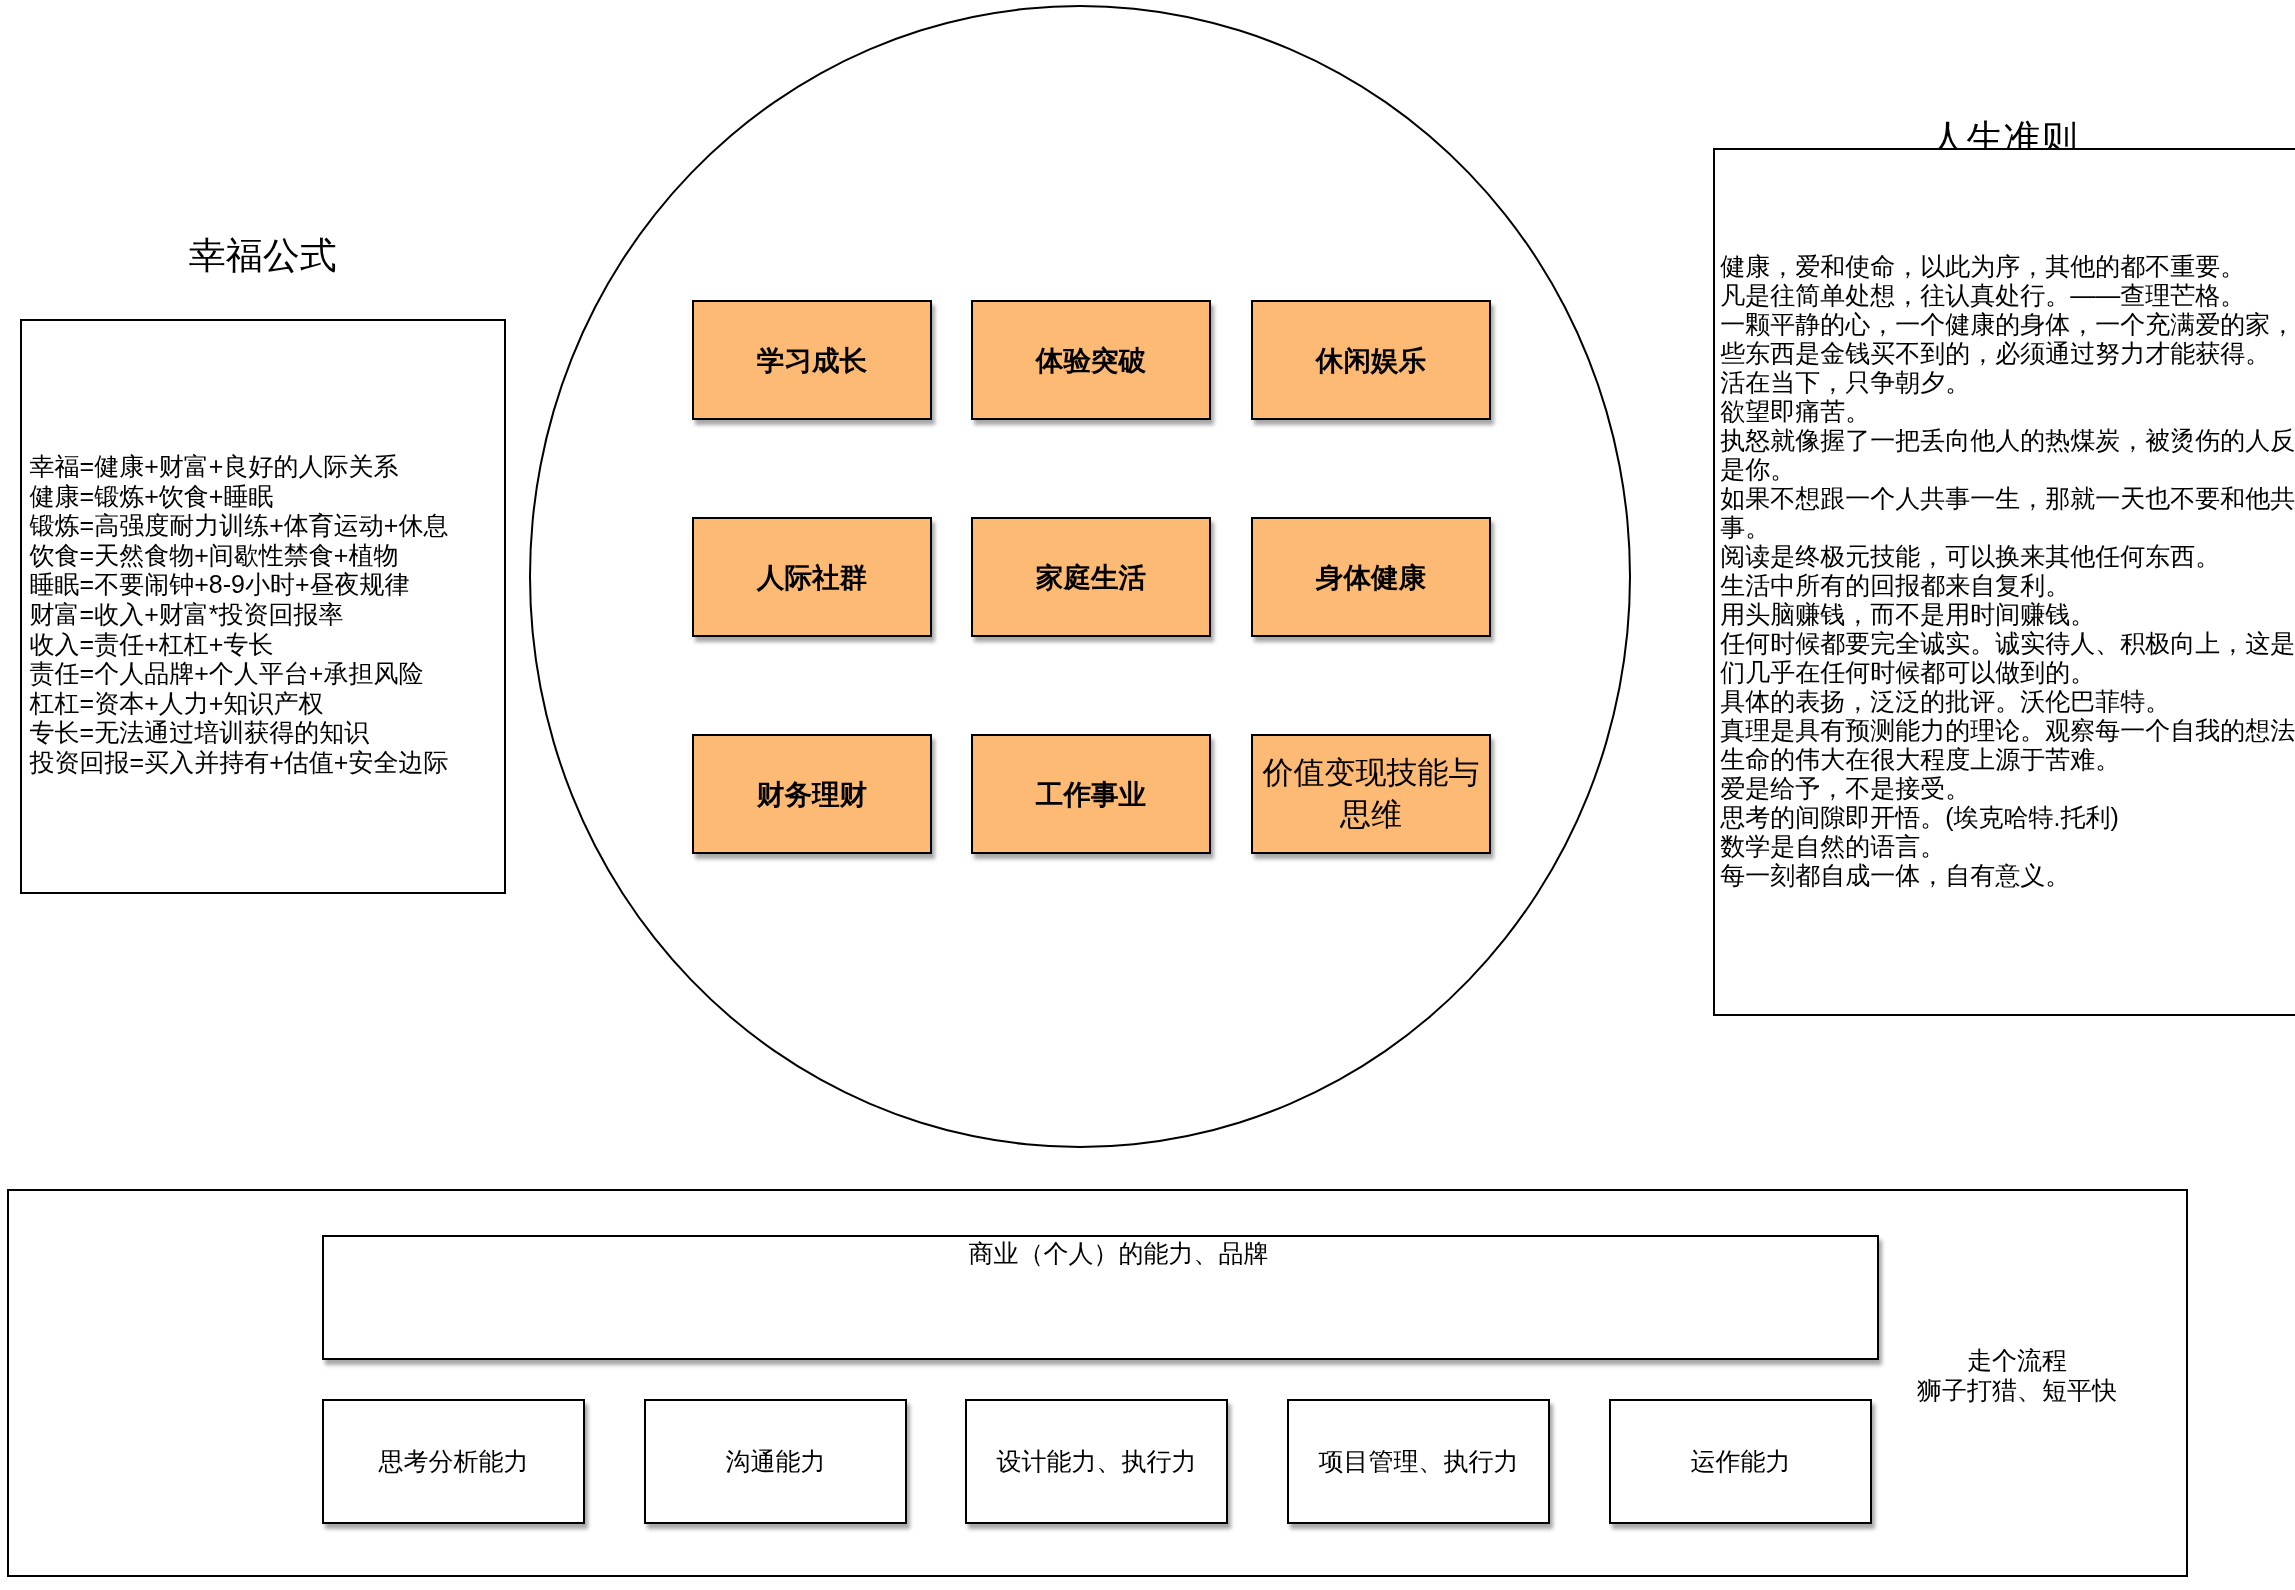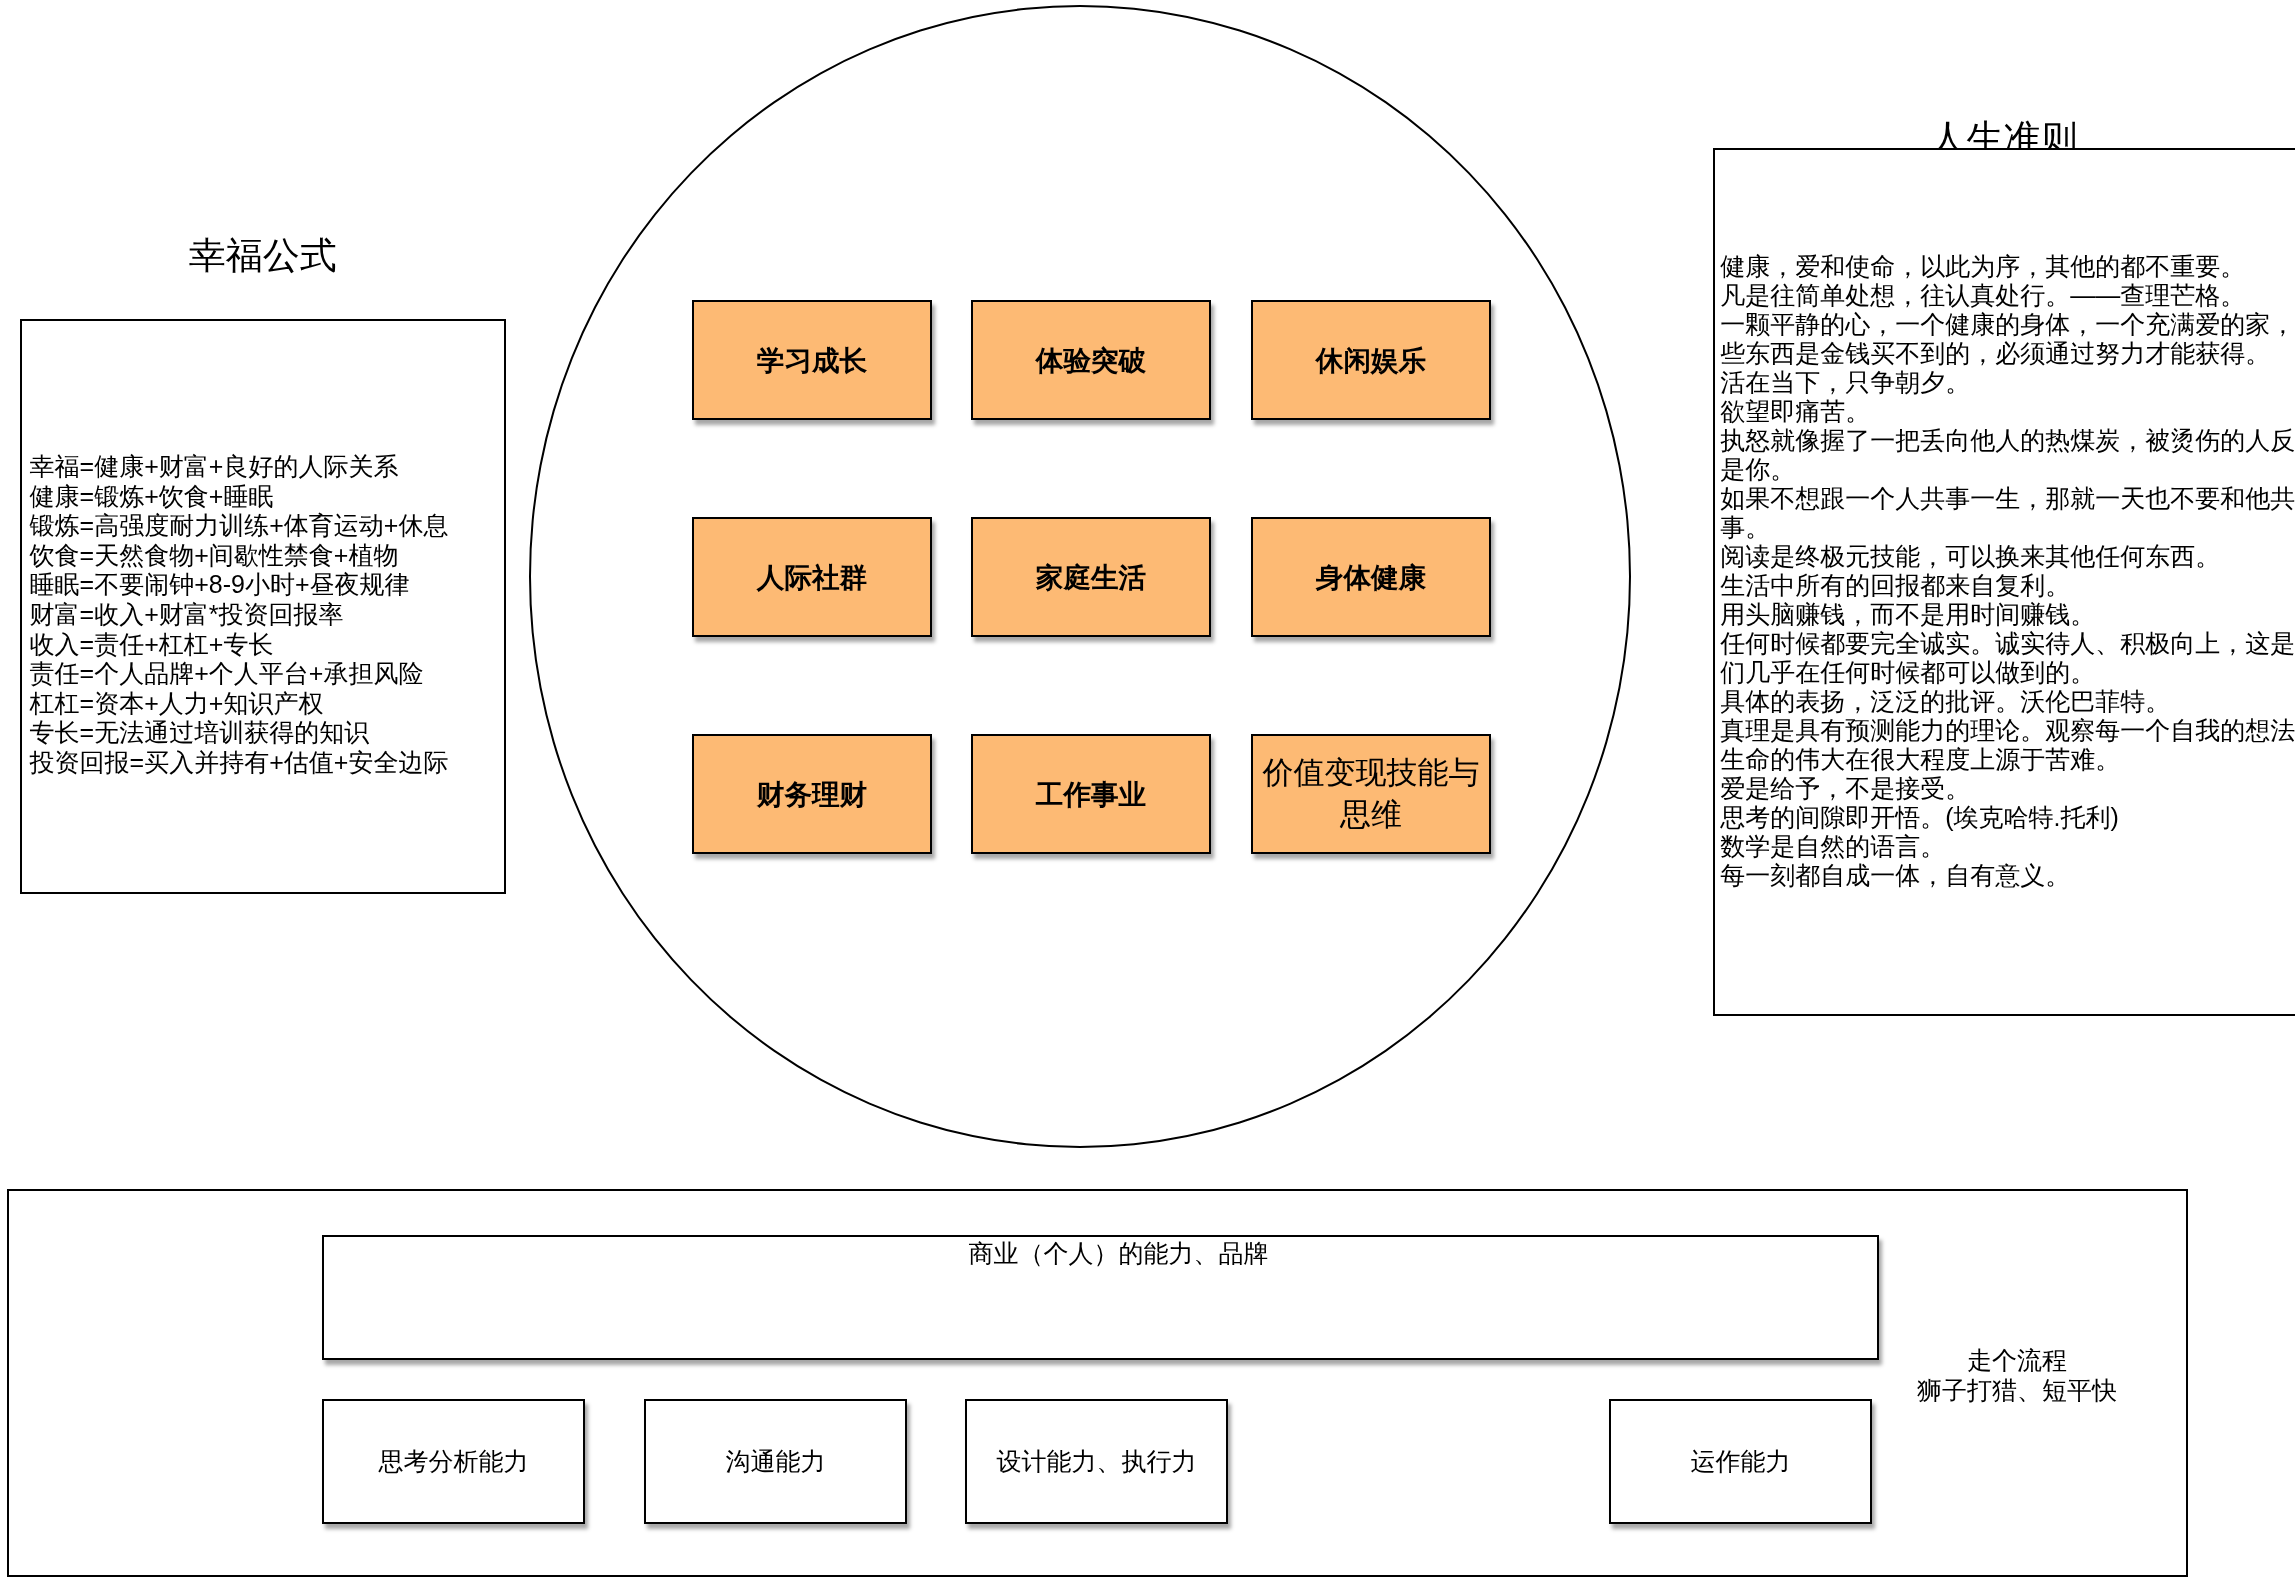--- a/index.html
+++ b/index.html
@@ -222,20 +222,23 @@
 
   <div class="cap-box" style="left:322px;">
     <span>思考分析能力</span>
   </div>
   <div class="cap-box" style="left:644px;">
     <span>沟通能力</span>
   </div>
   <div class="cap-box" style="left:965px;">
     <span>设计能力、执行力</span>
   </div>
+  <div class="cap-box" style="left:1287px;">
+    <span>项目管理、执行力</span>
+  </div>
   <div class="cap-box" style="left:1609px;">
     <span>运作能力</span>
   </div>
 
   <div id="process-note">
     <div>走个流程</div>
     <div>狮子打猎、短平快</div>
   </div>
 
 </div>

